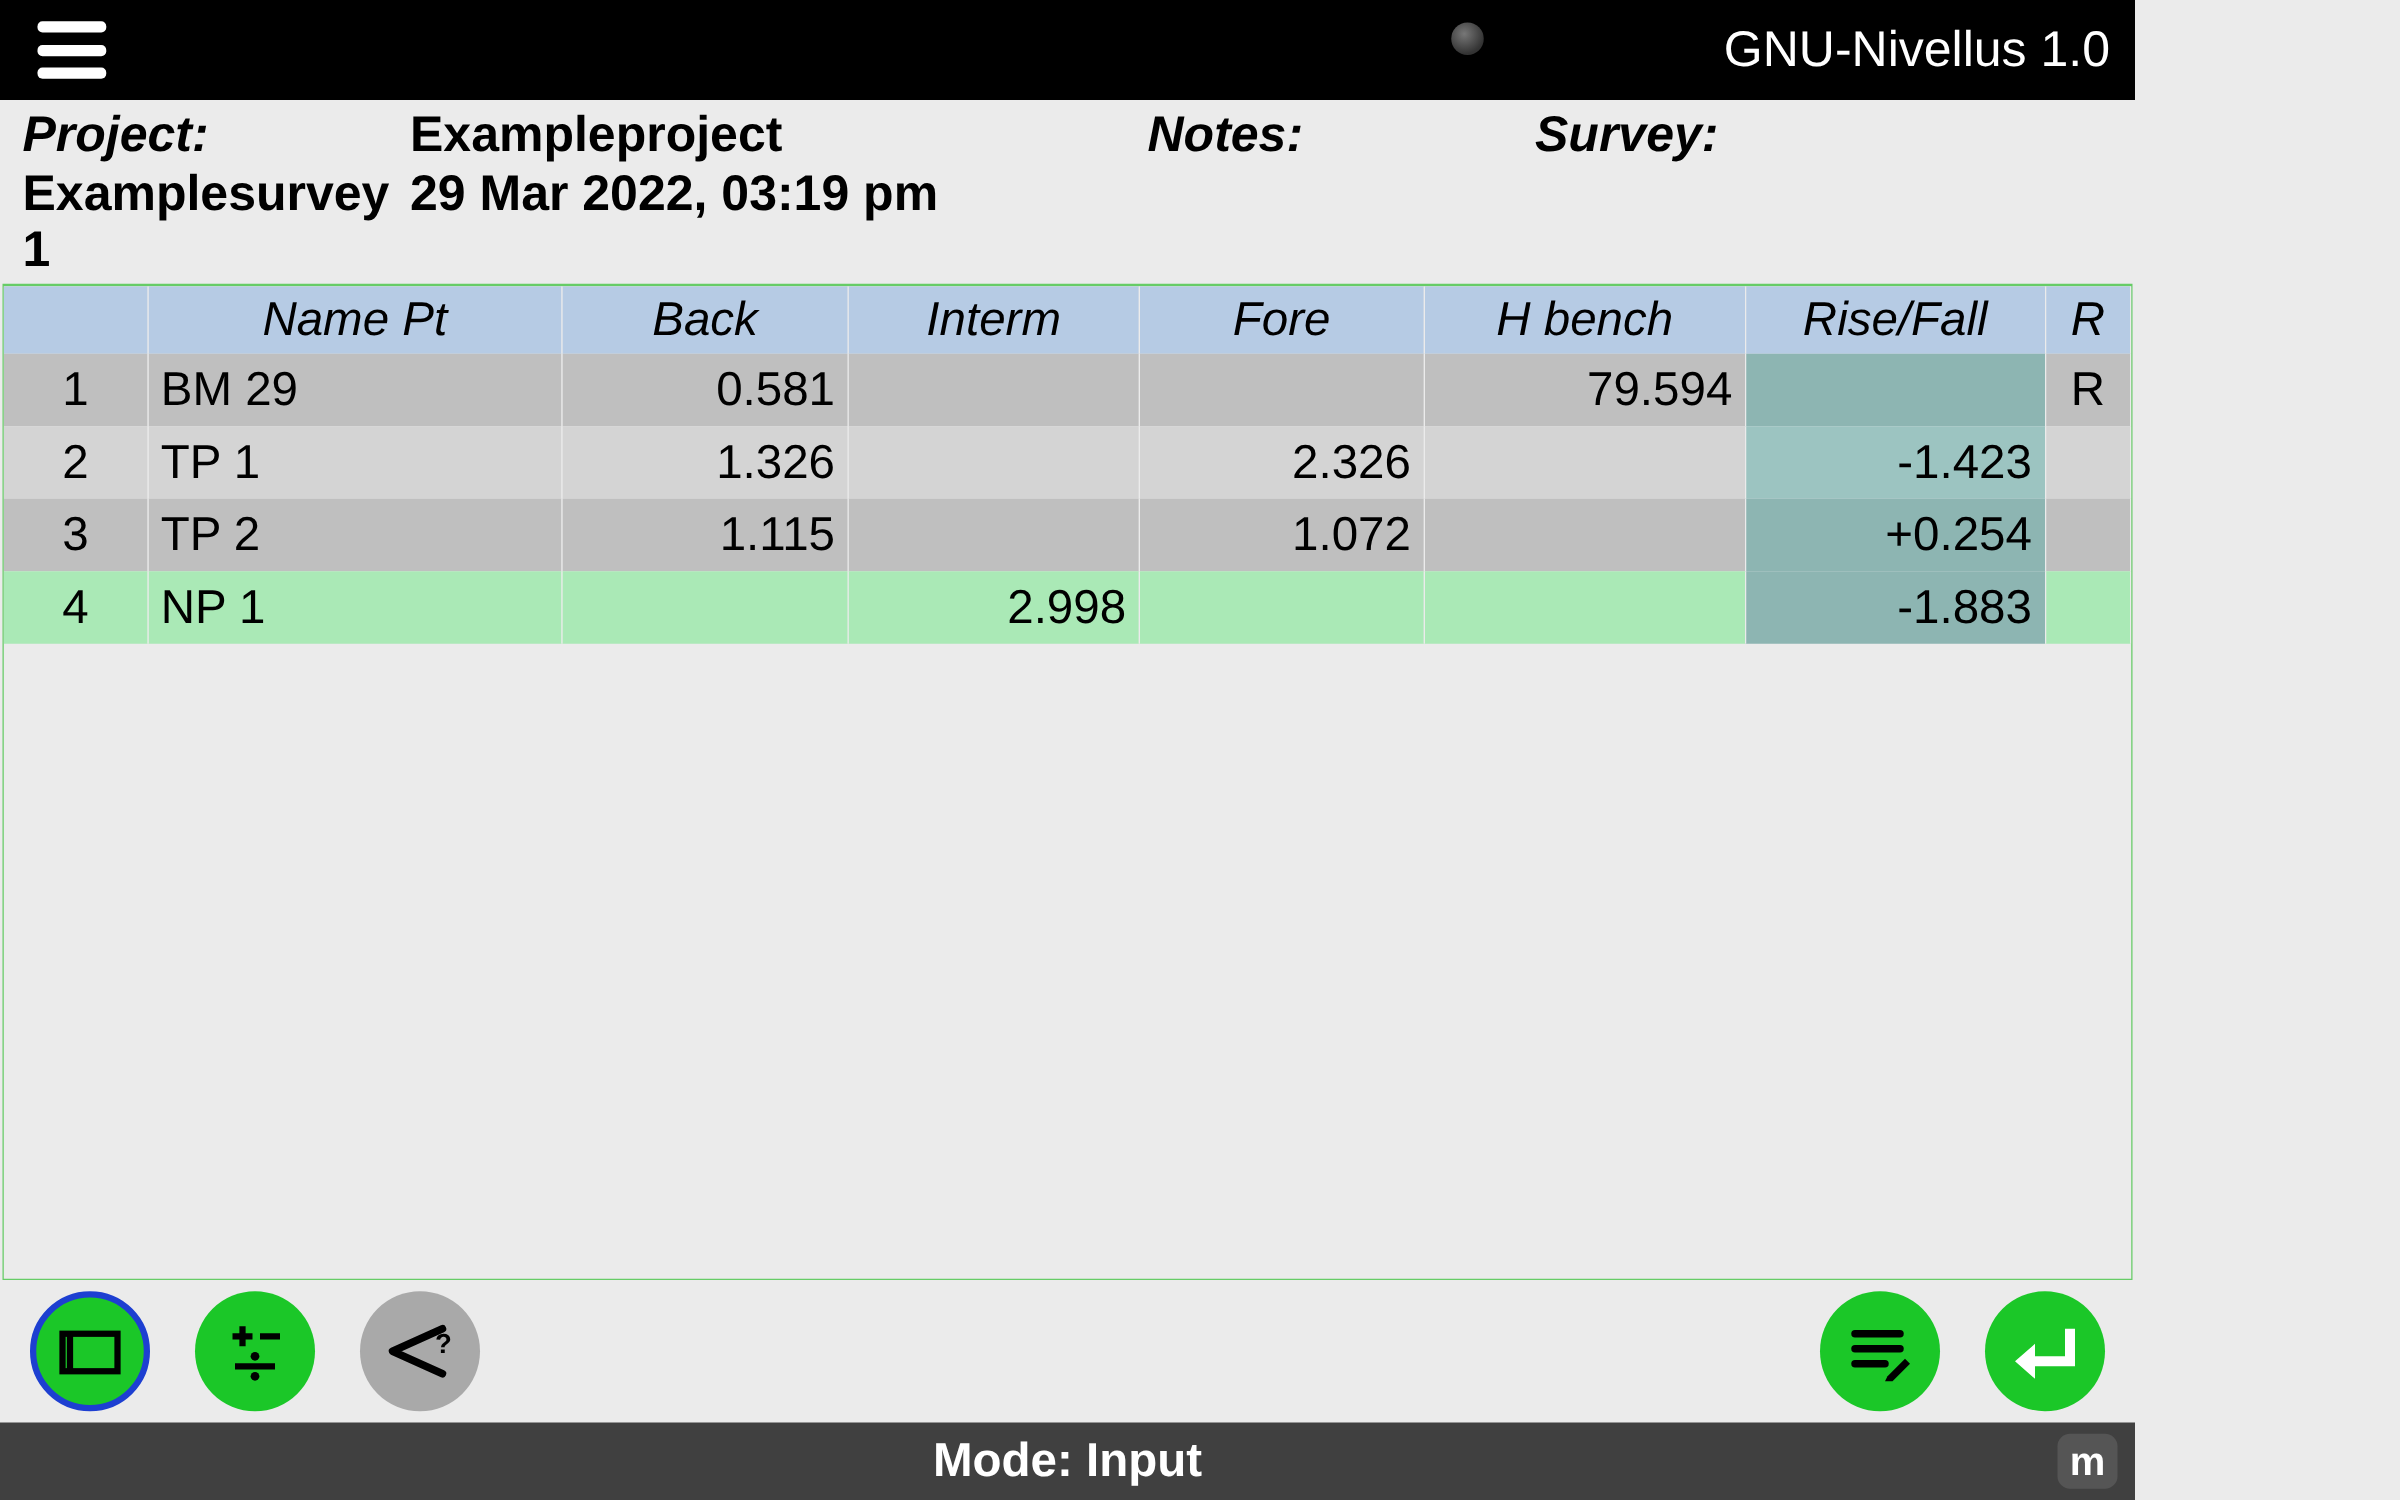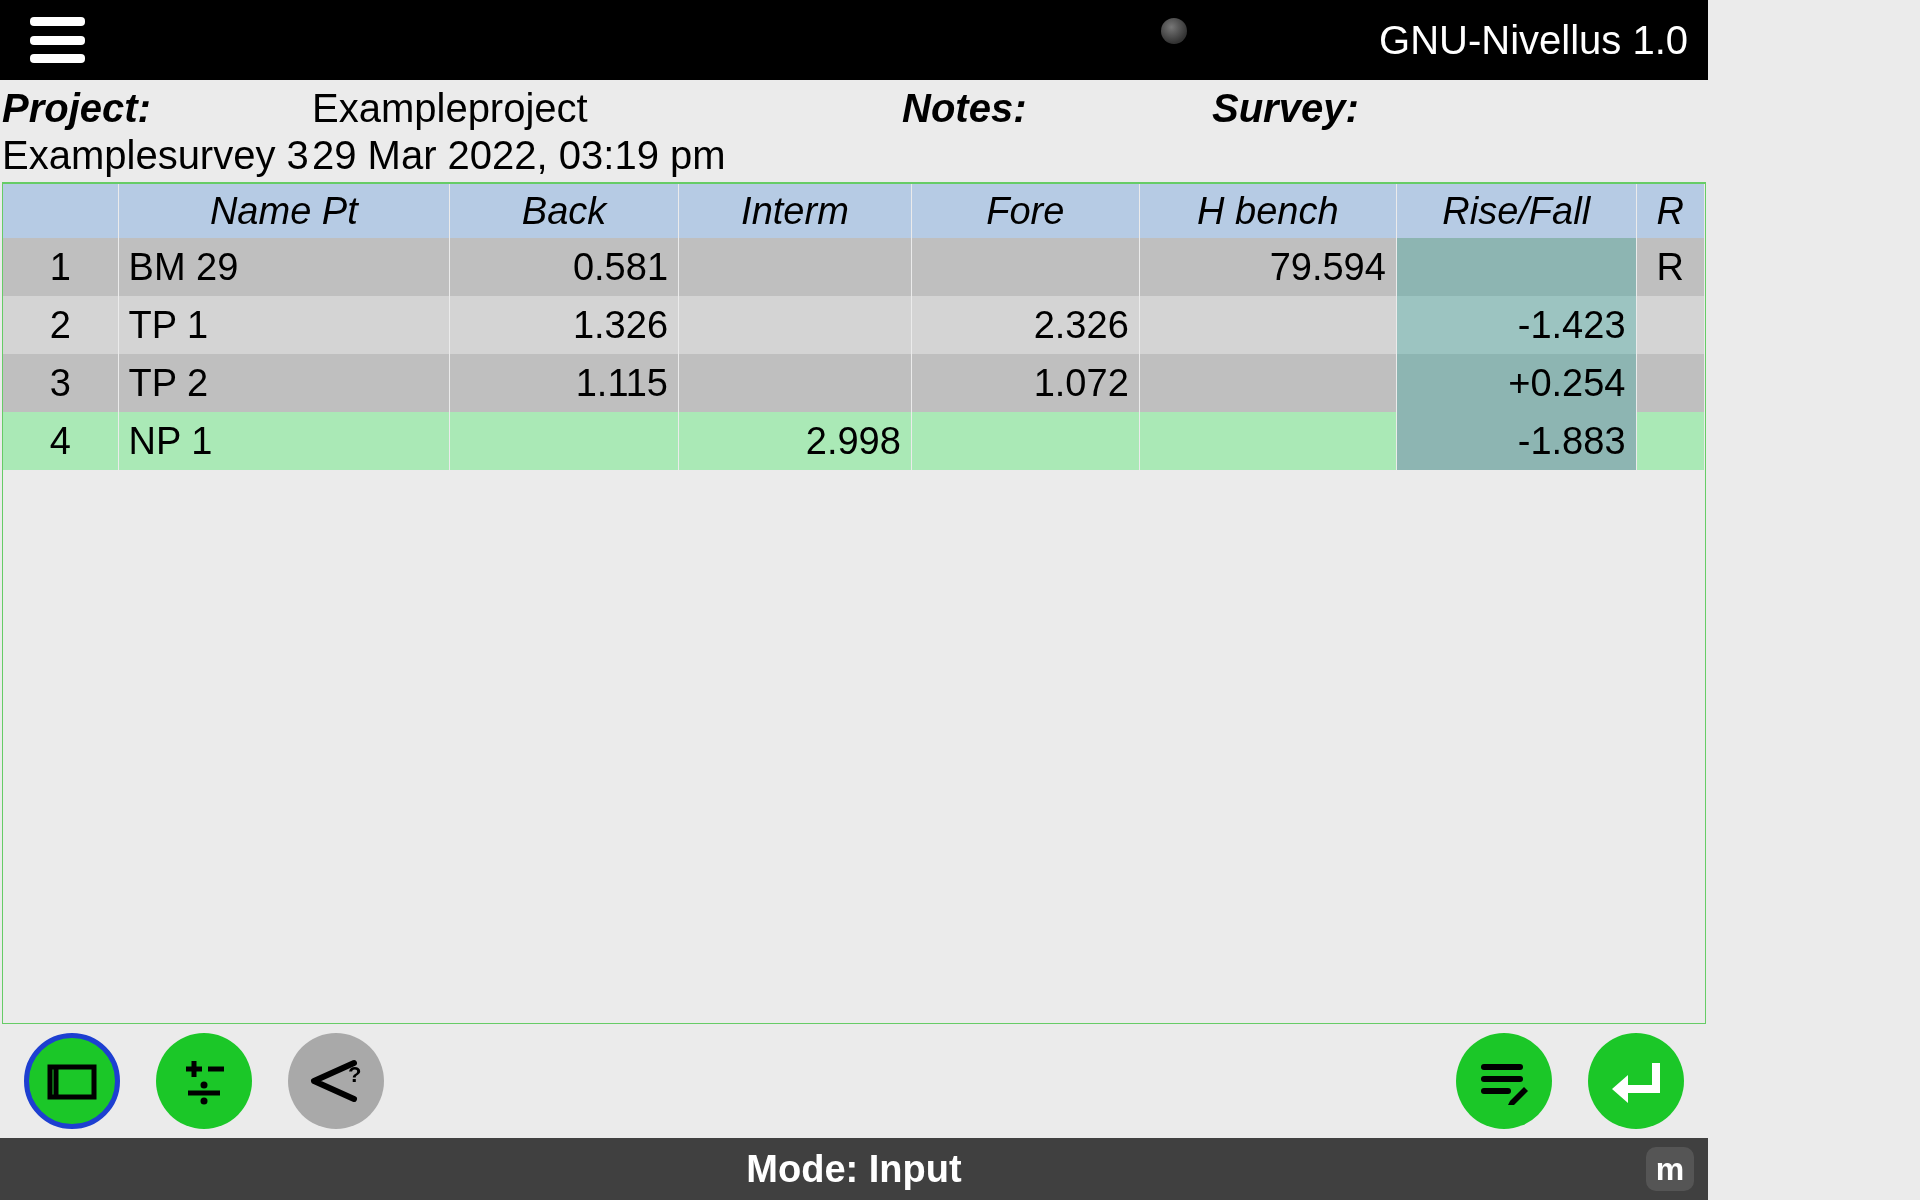--- a/index.html
+++ b/index.html
@@ -7,23 +7,23 @@
   .app { display: flex; flex-direction: column; width: 1708px; height: 1200px; }
 
   
   .topbar { background: #000; color: #fff; height: 80px; display: flex; align-items: center; justify-content: space-between; padding: 0 20px; position: relative; }
   .hamburger { width: 60px; height: 46px; display: flex; flex-direction: column; justify-content: space-between; cursor: pointer; padding-left: 10px;}
   .hamburger span { display: block; height: 9px; background: #fff; border-radius: 4px; width: 55px;}
   .camera-dot { position: absolute; left: 68%; top: 18px; width: 26px; height: 26px; background: radial-gradient(circle at 40% 35%, #777, #333 70%); border-radius: 50%; }
   .app-title { font-size: 40px; font-weight: 400; }
 
   
-  .info { background: #ebebeb; padding: 6px 18px 4px 2px; display: grid; grid-template-columns: 310px 590px 310px 1fr; row-gap: 2px; font-size: 40px; }
+  .info { background: #ebebeb; padding: 6px 18px 4px 18px; display: grid; grid-template-columns: 310px 590px 310px 1fr; row-gap: 2px; font-size: 40px; }
   .info .lbl { font-style: italic; font-weight: bold; }
-  .info .val { font-weight: 400; }
+  .info .val { font-weight: 700; }
 
   
   .table-wrap { flex: 1; background: #ebebeb; border: 1px solid #6c6; border-top: 2px solid #6c6; margin: 0 2px; overflow: hidden; }
   table { width: 100%; border-collapse: collapse; font-size: 38px; }
   thead th { background: #b6cbe4; font-style: italic; font-weight: 500; padding: 4px 20px; border-right: 1px solid #ebebeb; text-align: center; height: 54px;}
   tbody td { padding: 2px 10px; height: 58px; border-right: 1px solid #ebebeb; }
   tbody tr.zebra-a td.plain { background: #bfbfbf; }
   tbody tr.zebra-b td.plain { background: #d4d4d4; }
   tbody td.idx { text-align: center; background: inherit; }
   tbody td.name { text-align: left; }
@@ -71,21 +71,21 @@
     </div>
     <div class="camera-dot"></div>
     <div class="app-title">GNU-Nivellus 1.0</div>
   </div>
 
   <div class="info">
     <div class="lbl">Project:</div>
     <div class="val">Exampleproject</div>
     <div class="lbl">Notes:</div>
     <div class="lbl">Survey:</div>
-    <div class="val">Examplesurvey 3</div>
+    <div class="val">Examplesurvey 1</div>
     <div class="val">29 Mar 2022, 03:19 pm</div>
   </div>
 
   <div class="table-wrap">
     <table>
       <colgroup>
         <col class="col-idx">
           <col class="col-name">
           <col class="col-back">
           <col class="col-interm">

